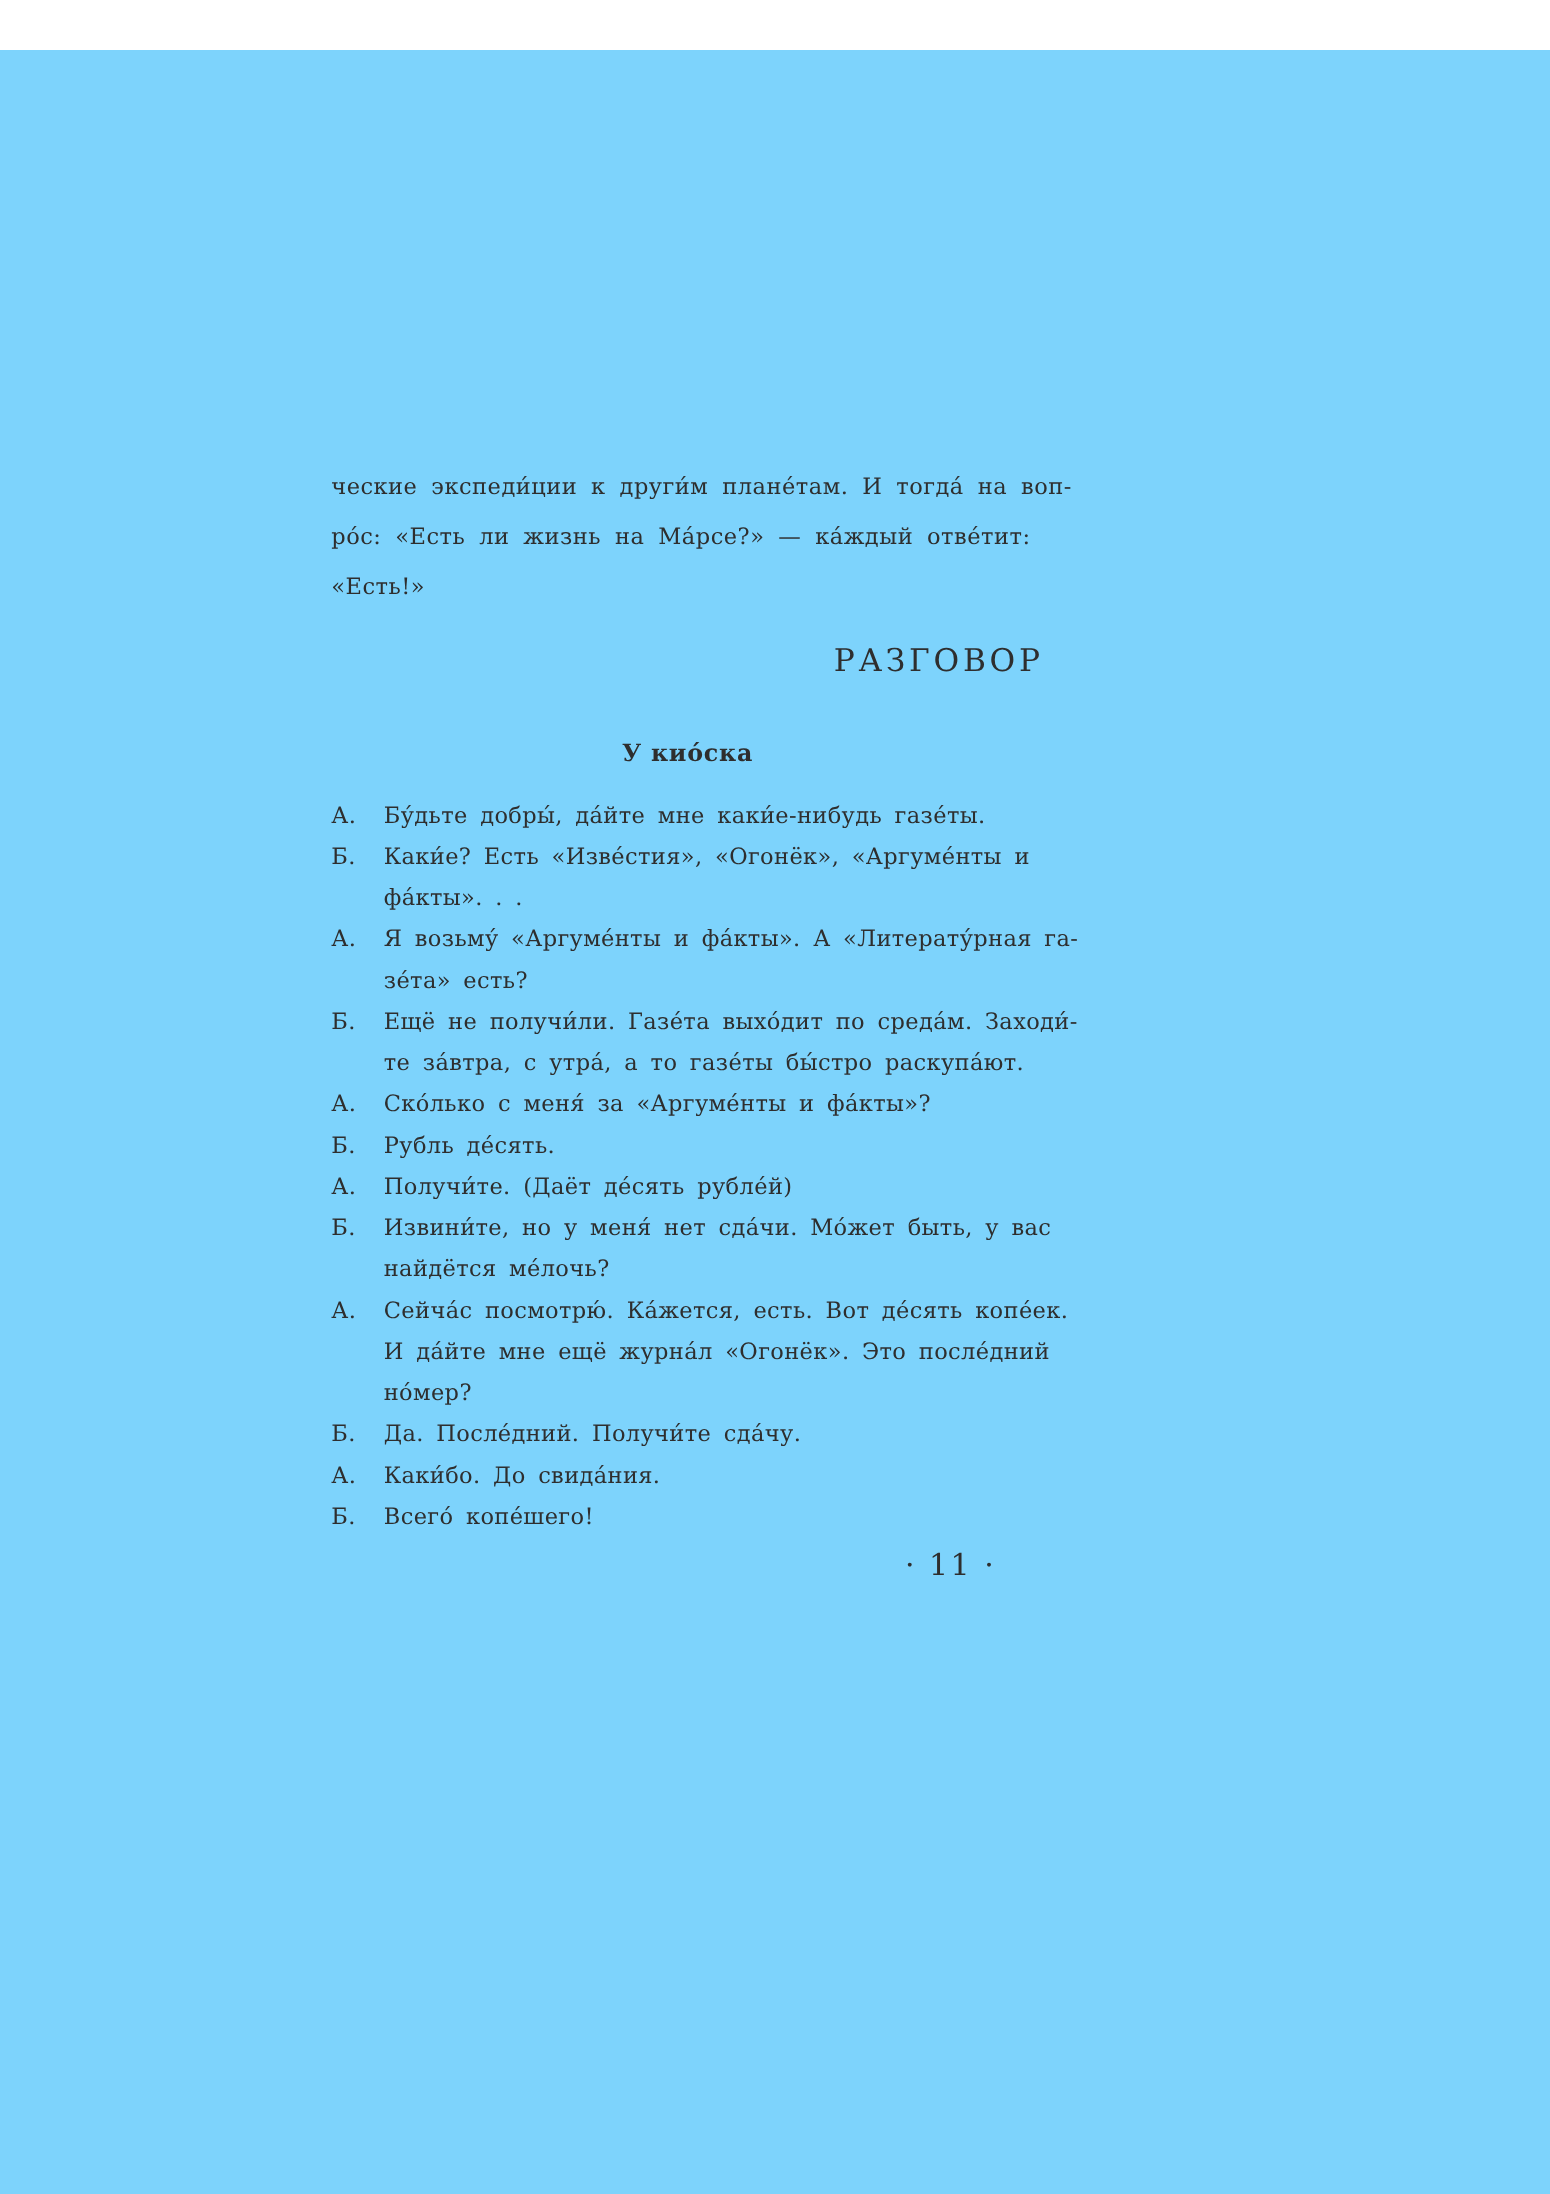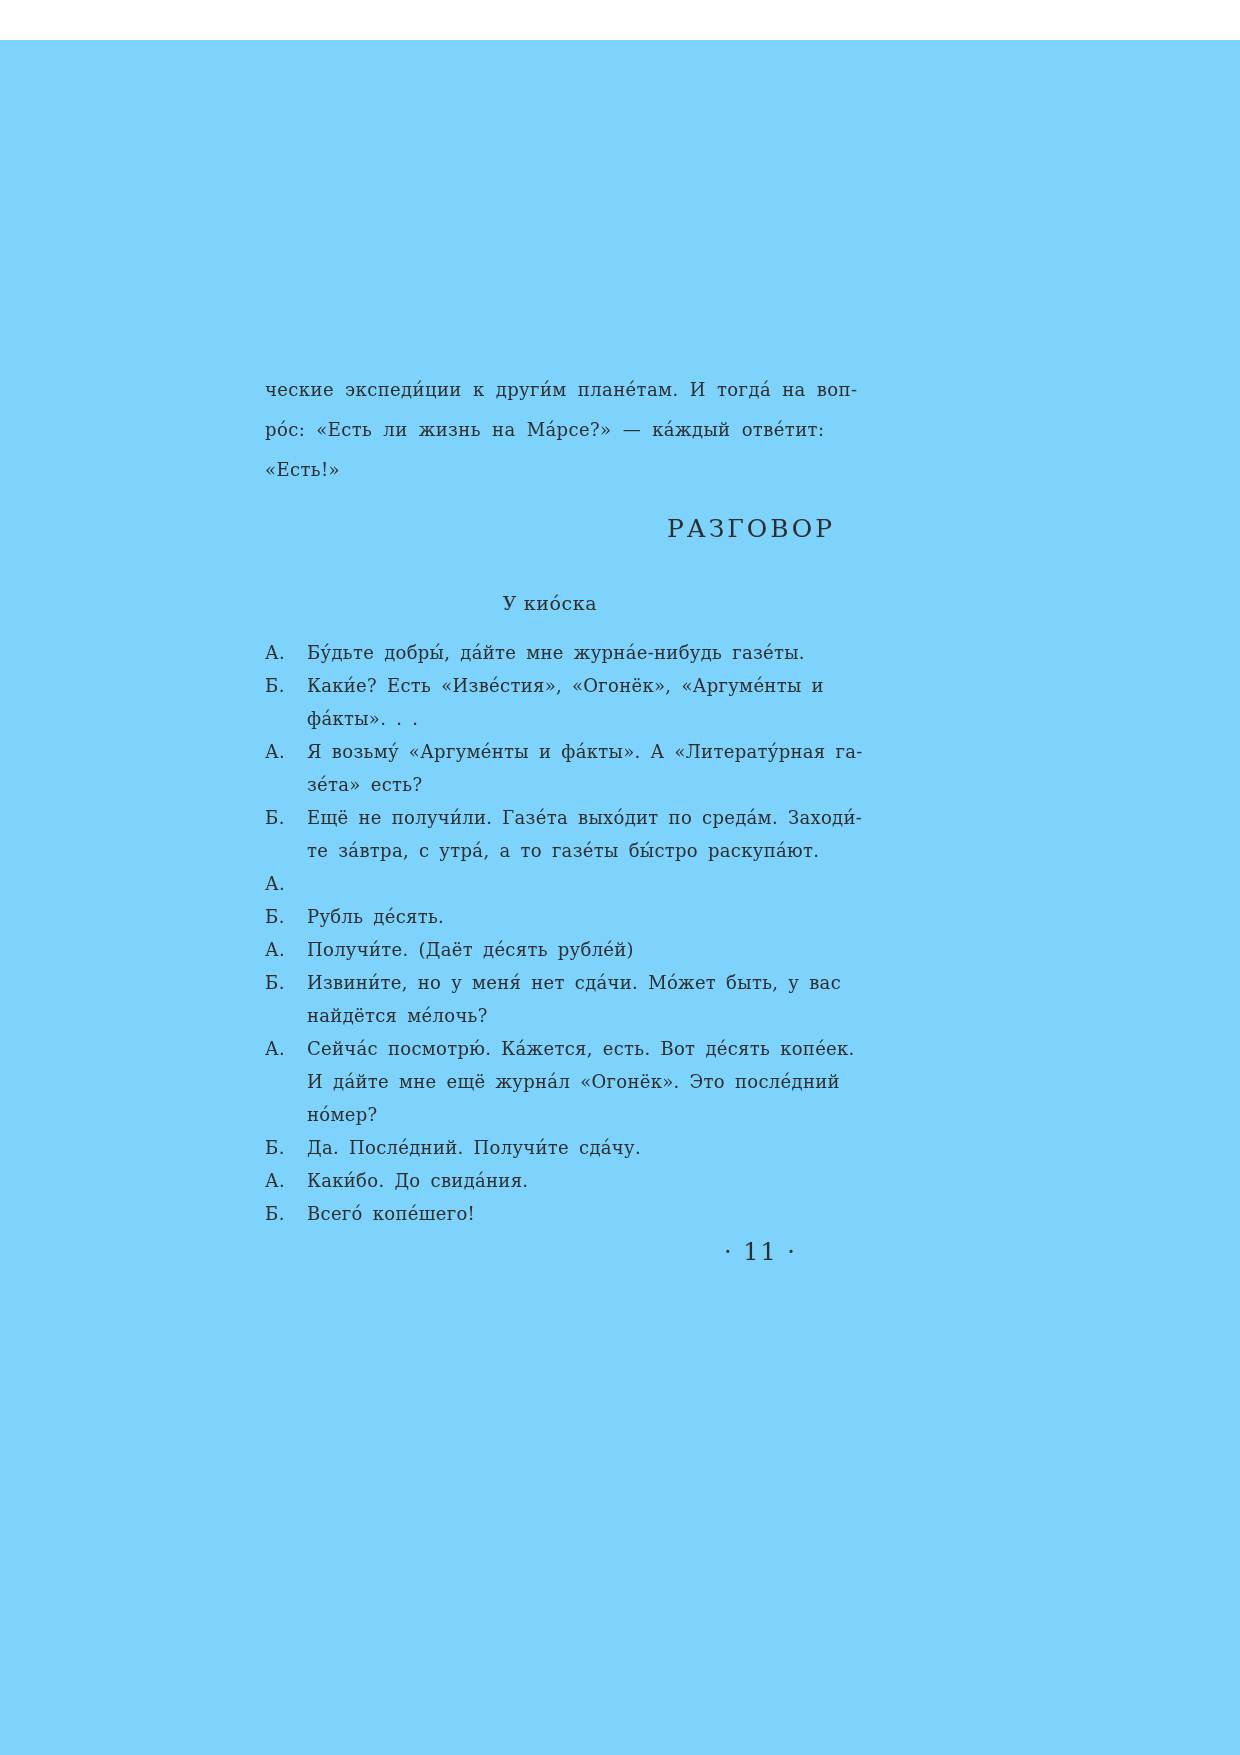--- a/index.html
+++ b/index.html
@@ -38,21 +38,21 @@
     font-size: 25px;
     font-weight: 400;
     letter-spacing: 3px;
     line-height: 30px;
   }
   .subheading {
     margin-top: 46px;
     width: 570px;
     text-align: center;
     font-size: 19px;
-    font-weight: normal;
+    font-weight: bold;
     letter-spacing: 0.6px;
     line-height: 26px;
   }
   .dialogue {
     margin-top: 20px;
   }
   .dialogue-row {
     display: flex;
     align-items: flex-start;
     font-size: 18px;
@@ -87,21 +87,21 @@
 ро́с: «Есть ли жизнь на Ма́рсе?» — ка́ждый отве́тит:
 «Есть!»</p>
 
     <h1 class="heading">РАЗГОВОР</h1>
 
     <h2 class="subheading">У кио́ска</h2>
 
     <section class="dialogue" id="dialogue-list">
   <div class="dialogue-row">
     <span class="speaker">А.</span>
-    <span class="line-text">Бу́дьте добры́, да́йте мне журна́е-нибудь газе́ты.</span>
+    <span class="line-text">Бу́дьте добры́, да́йте мне каки́е-нибудь газе́ты.</span>
   </div>
 
   <div class="dialogue-row">
     <span class="speaker">Б.</span>
     <span class="line-text">Каки́е? Есть «Изве́стия», «Огонёк», «Аргуме́нты и
 фа́кты». . .</span>
   </div>
 
   <div class="dialogue-row">
     <span class="speaker">А.</span>
@@ -110,20 +110,21 @@
   </div>
 
   <div class="dialogue-row">
     <span class="speaker">Б.</span>
     <span class="line-text">Ещё не получи́ли. Газе́та выхо́дит по среда́м. Заходи́-
 те за́втра, с утра́, а то газе́ты бы́стро раскупа́ют.</span>
   </div>
 
   <div class="dialogue-row">
     <span class="speaker">А.</span>
+    <span class="line-text">Ско́лько с меня́ за «Аргуме́нты и фа́кты»?</span>
   </div>
 
   <div class="dialogue-row">
     <span class="speaker">Б.</span>
     <span class="line-text">Рубль де́сять.</span>
   </div>
 
   <div class="dialogue-row">
     <span class="speaker">А.</span>
     <span class="line-text">Получи́те. (Даёт де́сять рубле́й)</span>

